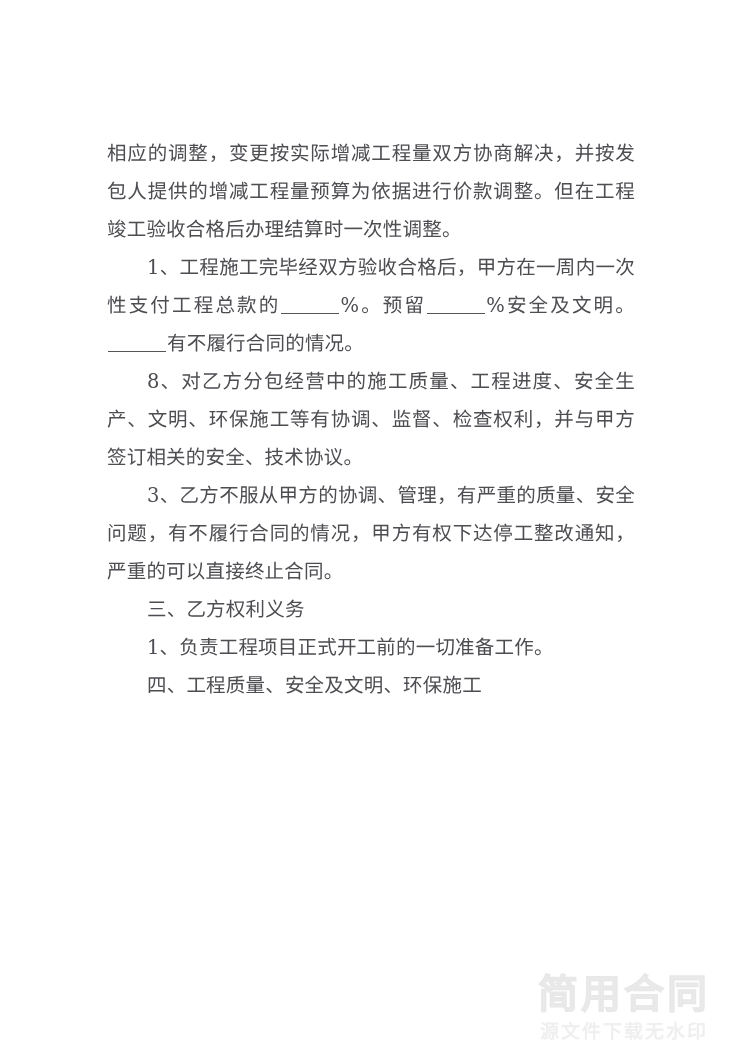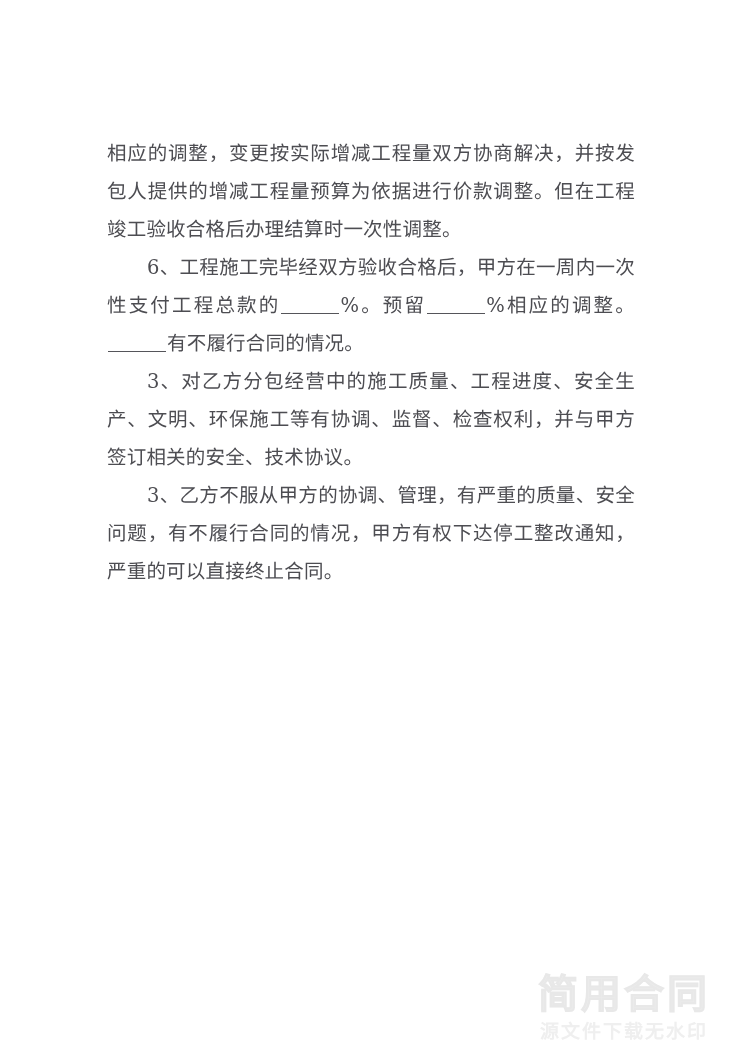--- a/index.html
+++ b/index.html
@@ -95,32 +95,35 @@
 </style>
 </head>
 <body>
 
 <div class="page">
 
   <div class="doc-body">
 
     <p class="para">相应的调整，变更按实际增减工程量双方协商解决，并按发包人提供的增减工程量预算为依据进行价款调整。但在工程竣工验收合格后办理结算时一次性调整。</p>
 
-    <p class="para indent"><span>6、工程施工完毕经双方验收合格后，甲方在一周内一次性支付工程总款的</span><span class="blank"></span><span>%。预留</span><span class="blank"></span><span>%相应的调整。</span><span class="blank"></span><span>有不履行合同的情况。</span></p>
+    <p class="para indent"><span>1、工程施工完毕经双方验收合格后，甲方在一周内一次性支付工程总款的</span><span class="blank"></span><span>%。预留</span><span class="blank"></span><span>%安全及文明。</span><span class="blank"></span><span>有不履行合同的情况。</span></p>
 
 
 
-    <p class="para indent">3、对乙方分包经营中的施工质量、工程进度、安全生产、文明、环保施工等有协调、监督、检查权利，并与甲方签订相关的安全、技术协议。</p>
+    <p class="para indent">8、对乙方分包经营中的施工质量、工程进度、安全生产、文明、环保施工等有协调、监督、检查权利，并与甲方签订相关的安全、技术协议。</p>
 
     <p class="para indent">3、乙方不服从甲方的协调、管理，有严重的质量、安全问题，有不履行合同的情况，甲方有权下达停工整改通知，严重的可以直接终止合同。</p>
 
+    <p class="para heading">三、乙方权利义务</p>
+
+    <p class="para indent">1、负责工程项目正式开工前的一切准备工作。</p>
 
 
 
-
+    <p class="para heading">四、工程质量、安全及文明、环保施工</p>
 
   </div>
 
   <div class="watermark">
     <div class="watermark-main">简用合同</div>
     <div class="watermark-sub">源文件下载无水印</div>
   </div>
 
 </div>
 

